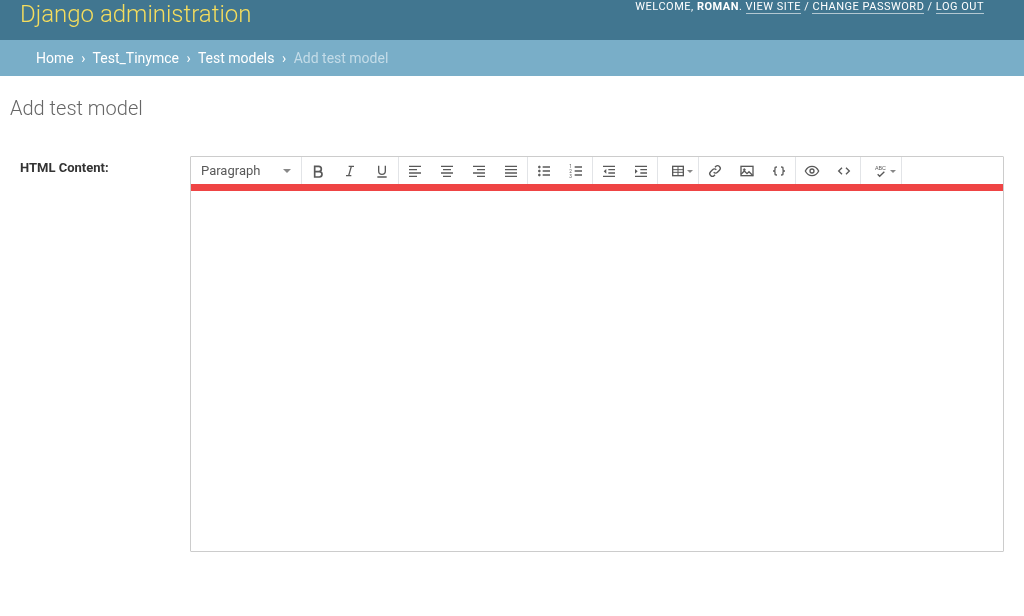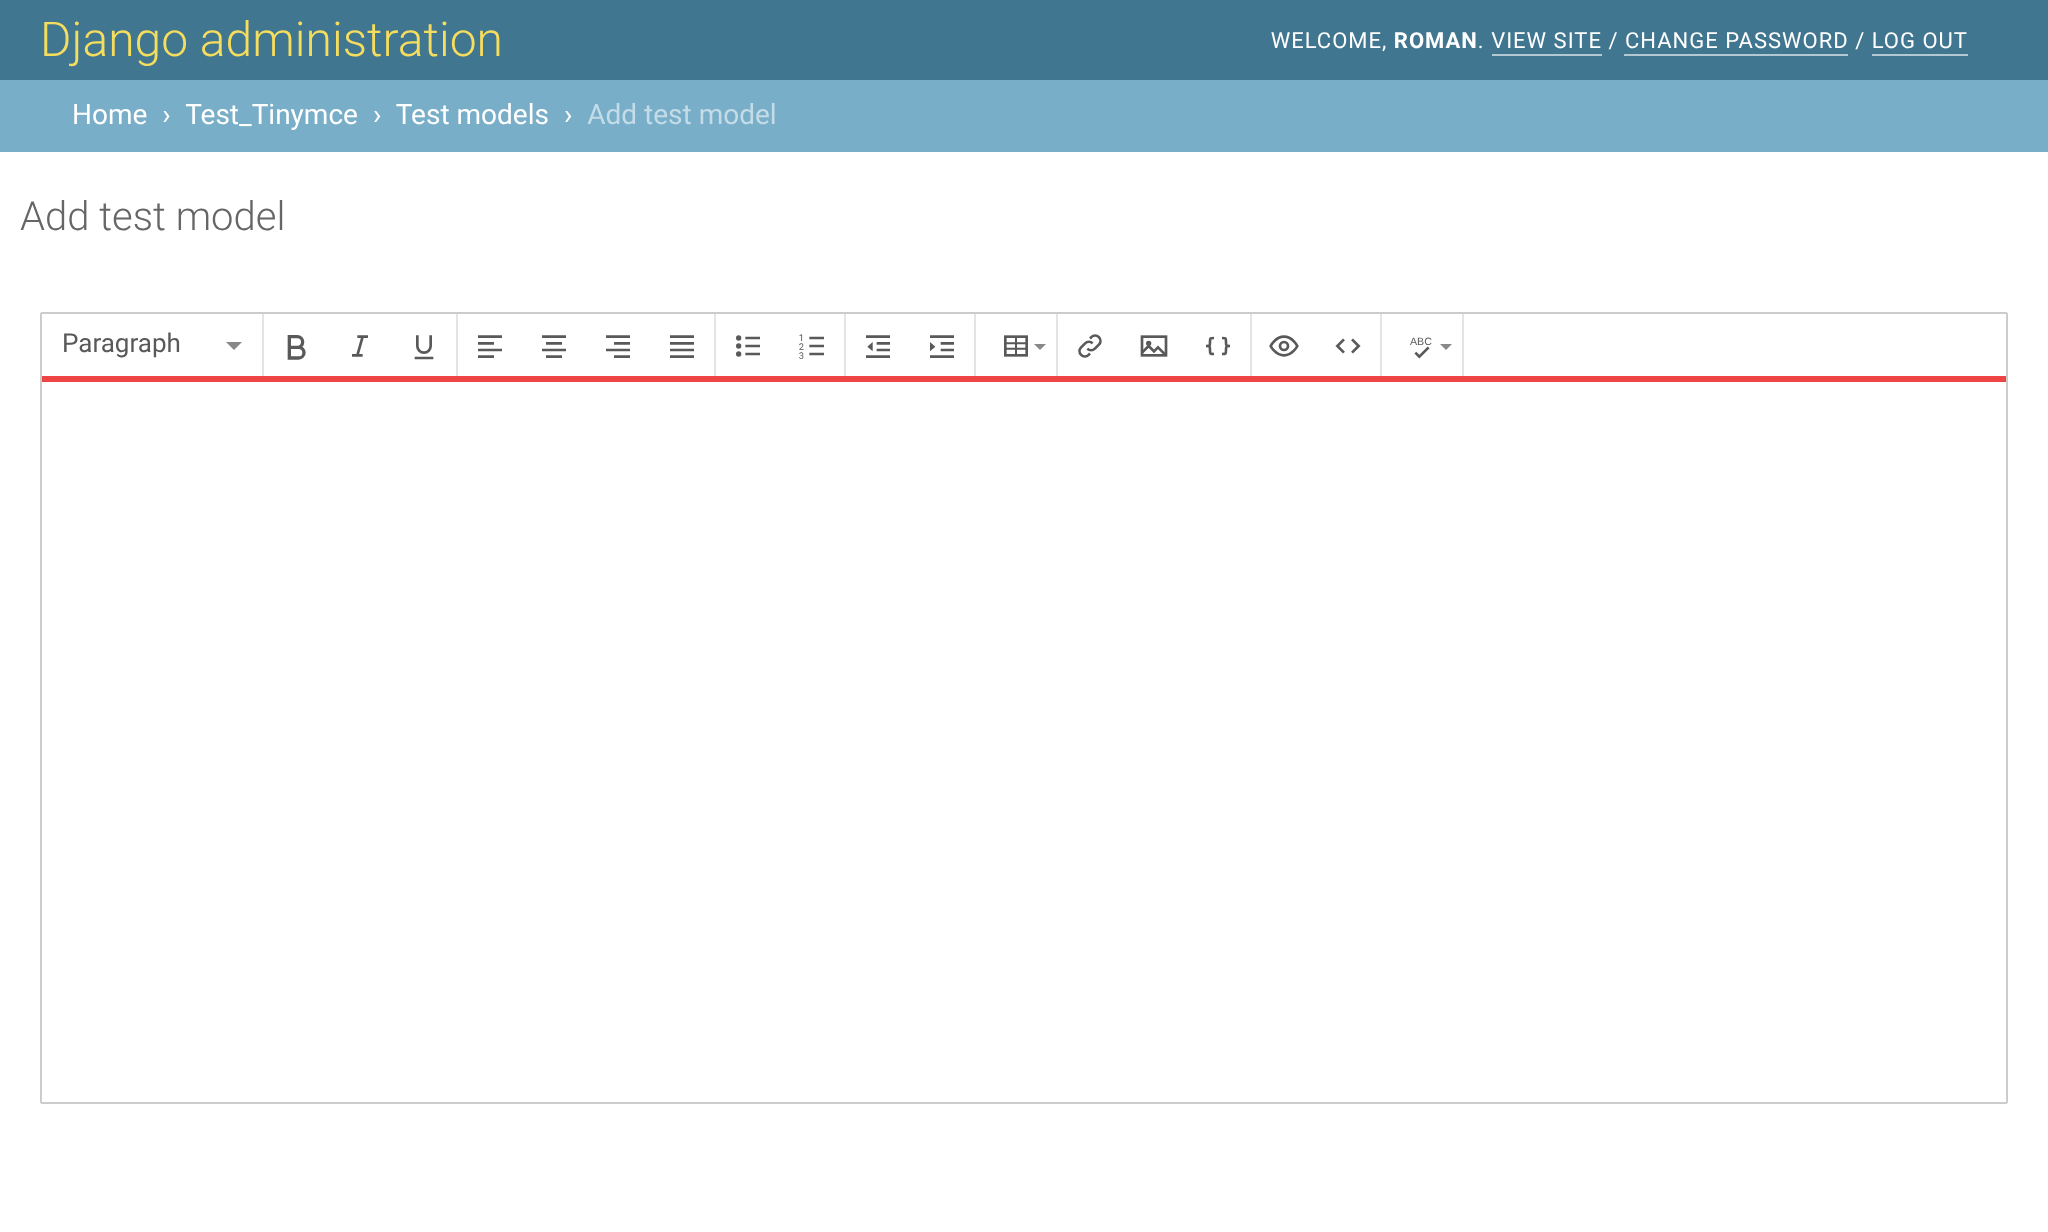--- a/index.html
+++ b/index.html
@@ -9,21 +9,20 @@
   color: #333;
   background: #fff;
   width: 1024px;
 }
 .header {
   background: #417690;
   color: #fff;
   height: 40px;
   display: flex;
   justify-content: space-between;
-  align-items: center;
   padding: 0 40px 0 20px;
 }
 .branding {
   color: #f5dd5d;
   font-size: 24px;
   font-weight: 300;
 }
 .user-tools {
   font-size: 11px;
   letter-spacing: 0.5px;
@@ -70,21 +69,21 @@
   flex-shrink: 0;
 }
 .editor-wrap {
   flex: 1;
   border: 1px solid #ccc;
   border-radius: 1px;
   background: #fff;
 }
 .toolbar {
   display: flex;
-  border-bottom: 3px solid #ef4444;
+  border-bottom: 7px solid #ef4444;
   height: 34px;
   background: #fff;
 }
 .tool-group {
   display: flex;
   align-items: stretch;
   border-right: 1px solid #e2e4e7;
 }
 .format-select {
   display: flex;
@@ -172,20 +171,21 @@
   <span class="sep">›</span>
   <a href="#">Test models</a>
   <span class="sep">›</span>
   <span>Add test model</span>
 </div>
 
 <div class="content">
   <h1 class="page-title">Add test model</h1>
 
   <div class="form-row">
+    <div class="form-label">HTML Content:</div>
     <div class="editor-wrap">
       <div class="toolbar">
 
         <div class="tool-group">
           <div class="format-select">
             <span>Paragraph</span>
           </div>
         </div>
 
         <div class="tool-group">

